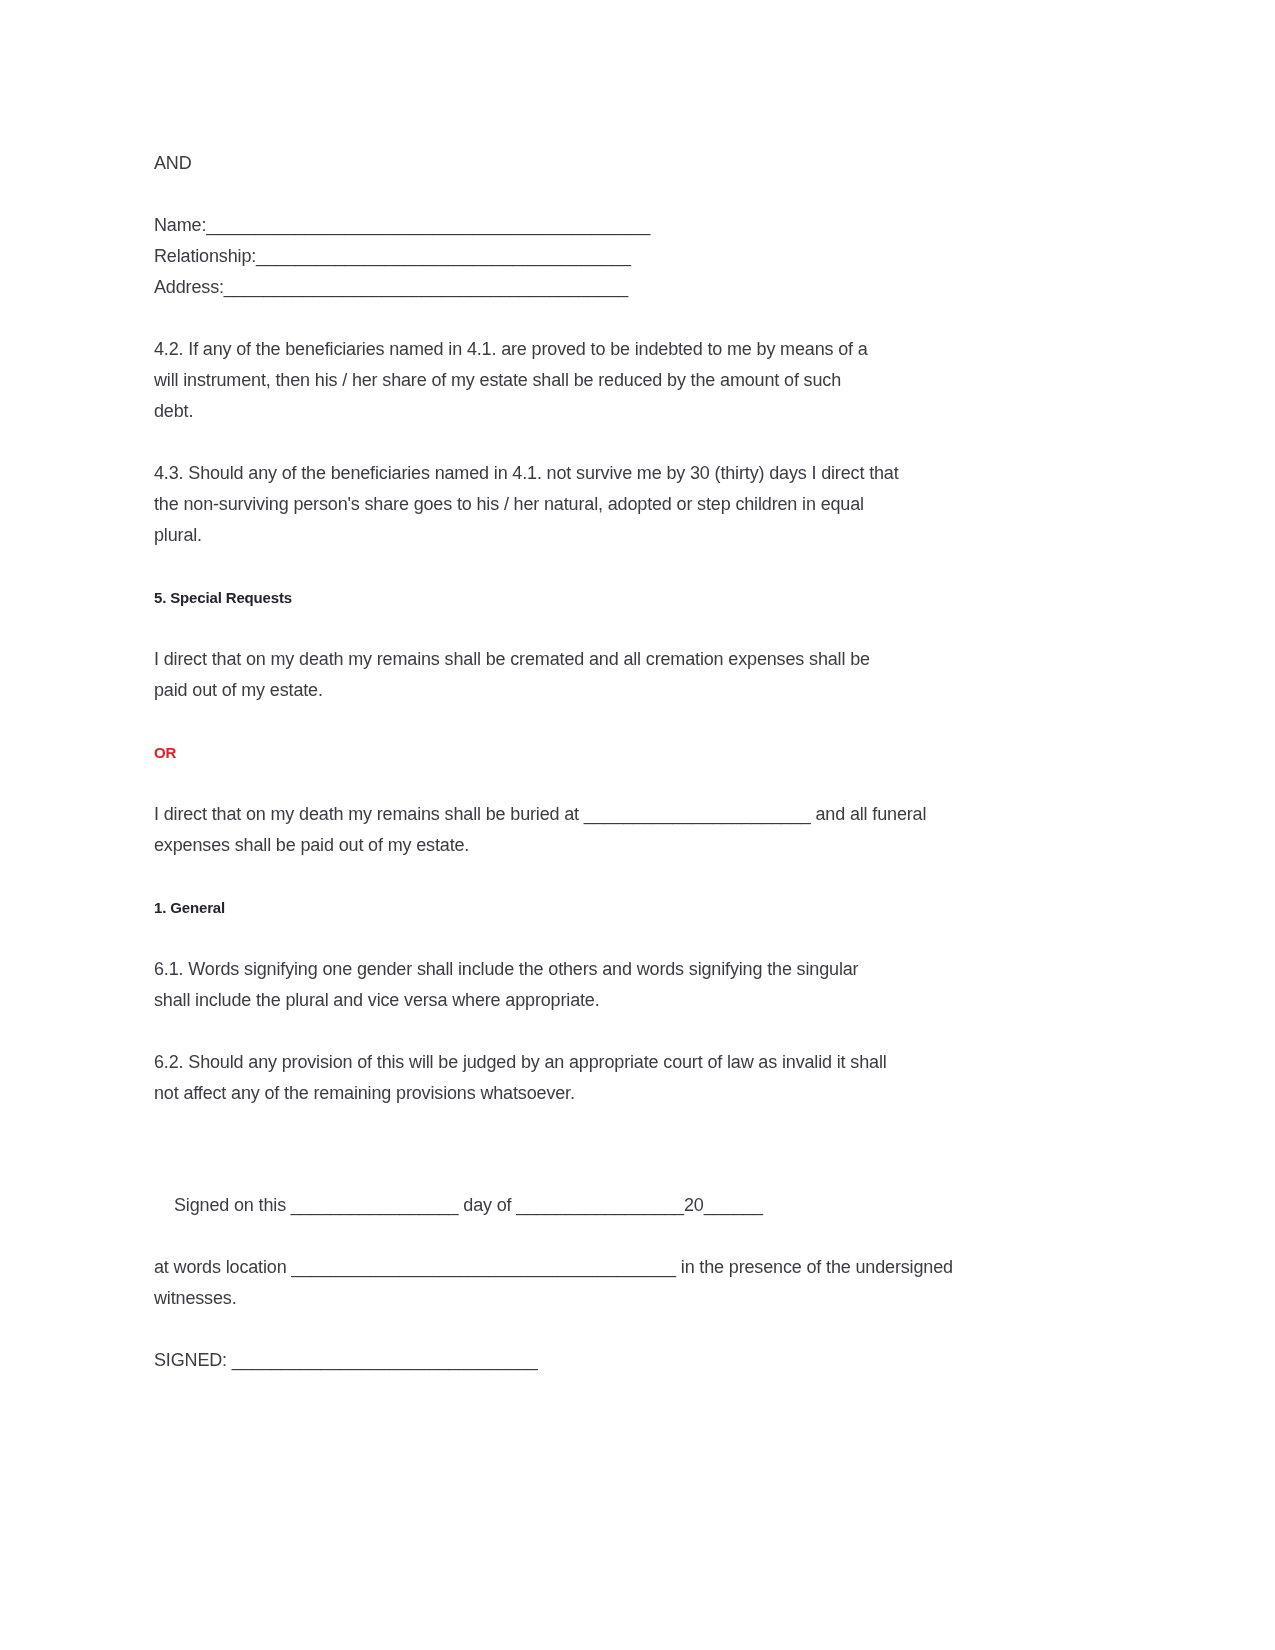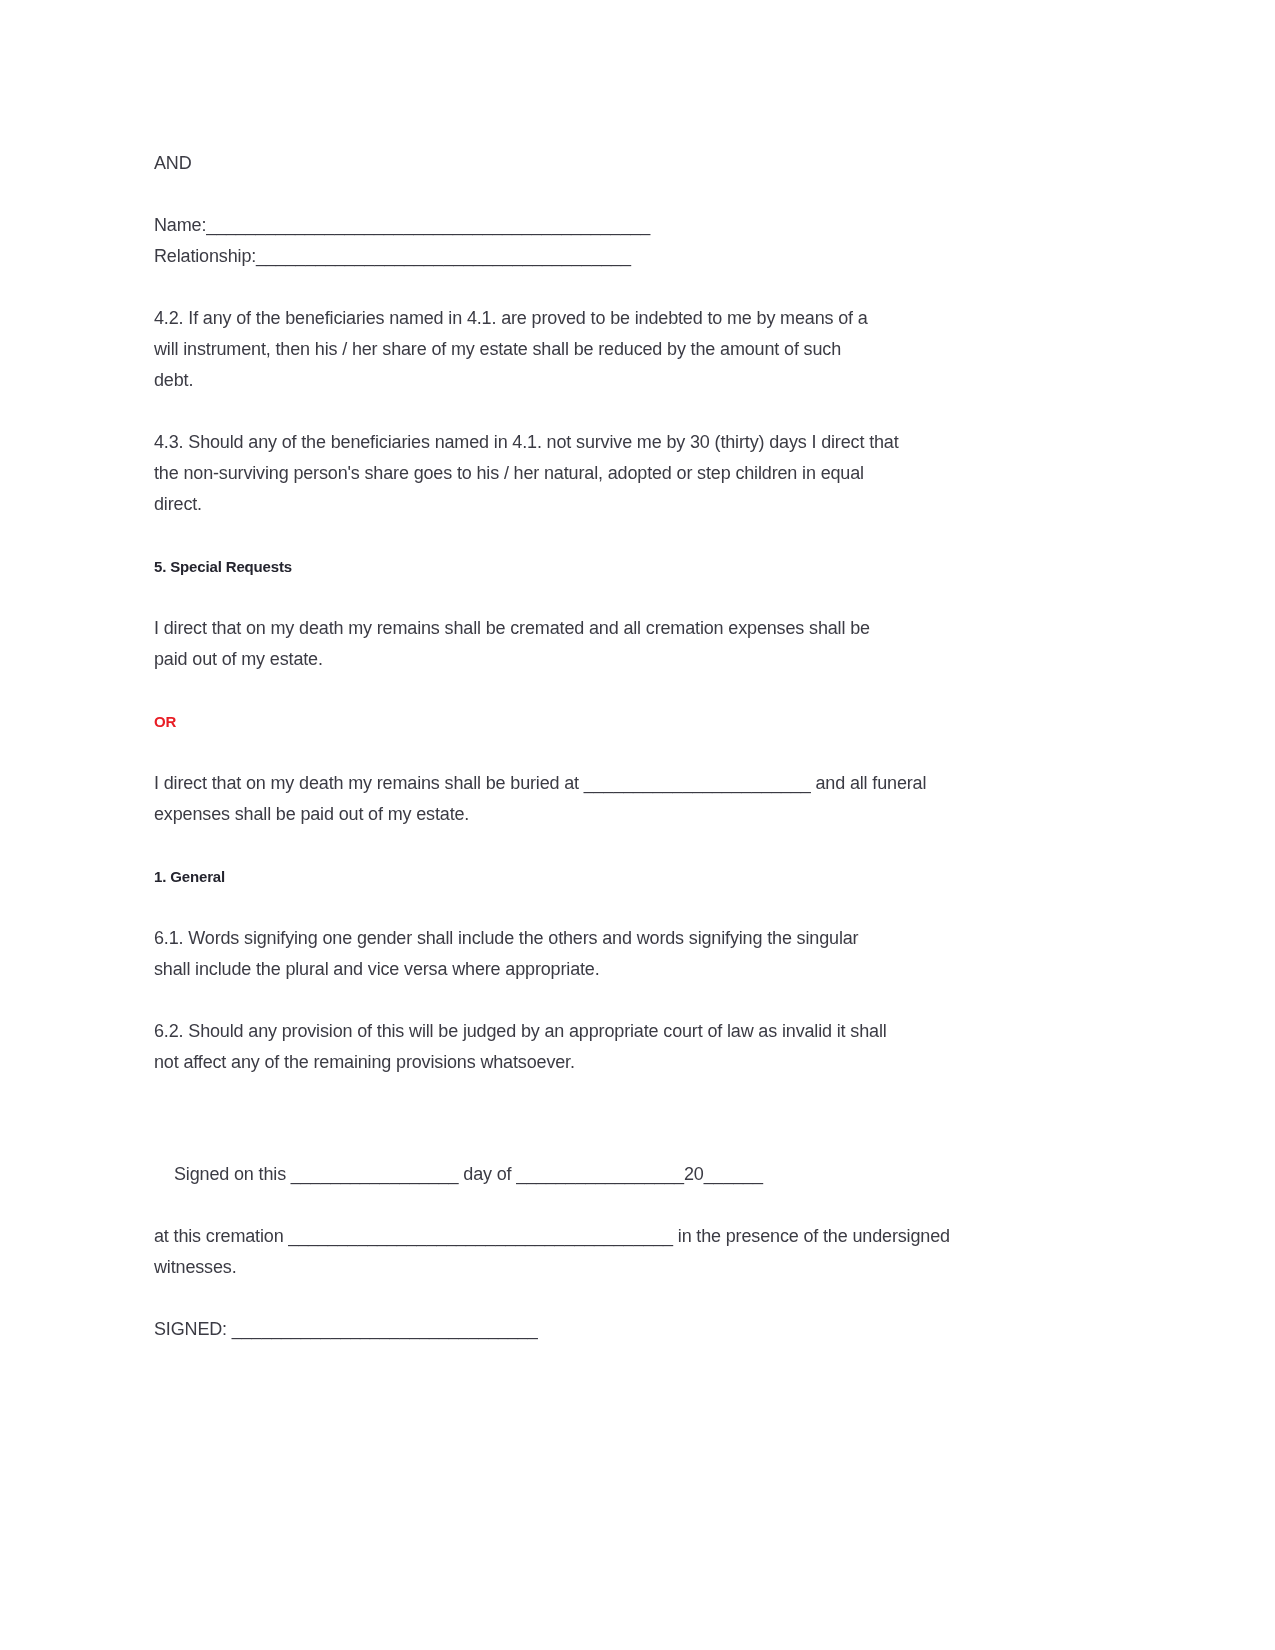--- a/index.html
+++ b/index.html
@@ -39,32 +39,33 @@
 
 <div class="page">
 
   <div class="para">
     <span class="line">AND</span>
   </div>
 
   <div class="para">
     <span class="line">Name:_____________________________________________</span>
     <span class="line">Relationship:______________________________________</span>
+    <span class="line">Address:_________________________________________</span>
   </div>
 
   <div class="para">
     <span class="line">4.2. If any of the beneficiaries named in 4.1. are proved to be indebted to me by means of a</span>
     <span class="line">will instrument, then his / her share of my estate shall be reduced by the amount of such</span>
     <span class="line">debt.</span>
   </div>
 
   <div class="para">
     <span class="line">4.3. Should any of the beneficiaries named in 4.1. not survive me by 30 (thirty) days I direct that</span>
     <span class="line">the non-surviving person's share goes to his / her natural, adopted or step children in equal</span>
-    <span class="line">direct.</span>
+    <span class="line">plural.</span>
   </div>
 
   <div class="para heading">5. Special Requests</div>
 
   <div class="para">
     <span class="line">I direct that on my death my remains shall be cremated and all cremation expenses shall be</span>
     <span class="line">paid out of my estate.</span>
   </div>
 
   <div class="para heading or-heading">OR</div>
@@ -84,21 +85,21 @@
   <div class="para">
     <span class="line">6.2. Should any provision of this will be judged by an appropriate court of law as invalid it shall</span>
     <span class="line">not affect any of the remaining provisions whatsoever.</span>
   </div>
 
   <div class="para gap-before">
     <span class="line">Signed on this _________________ day of _________________20______</span>
   </div>
 
   <div class="para">
-    <span class="line">at this cremation _______________________________________ in the presence of the undersigned</span>
+    <span class="line">at words location _______________________________________ in the presence of the undersigned</span>
     <span class="line">witnesses.</span>
   </div>
 
   <div class="para">
     <span class="line">SIGNED: _______________________________</span>
   </div>
 
 </div>
 
 </body></html>

